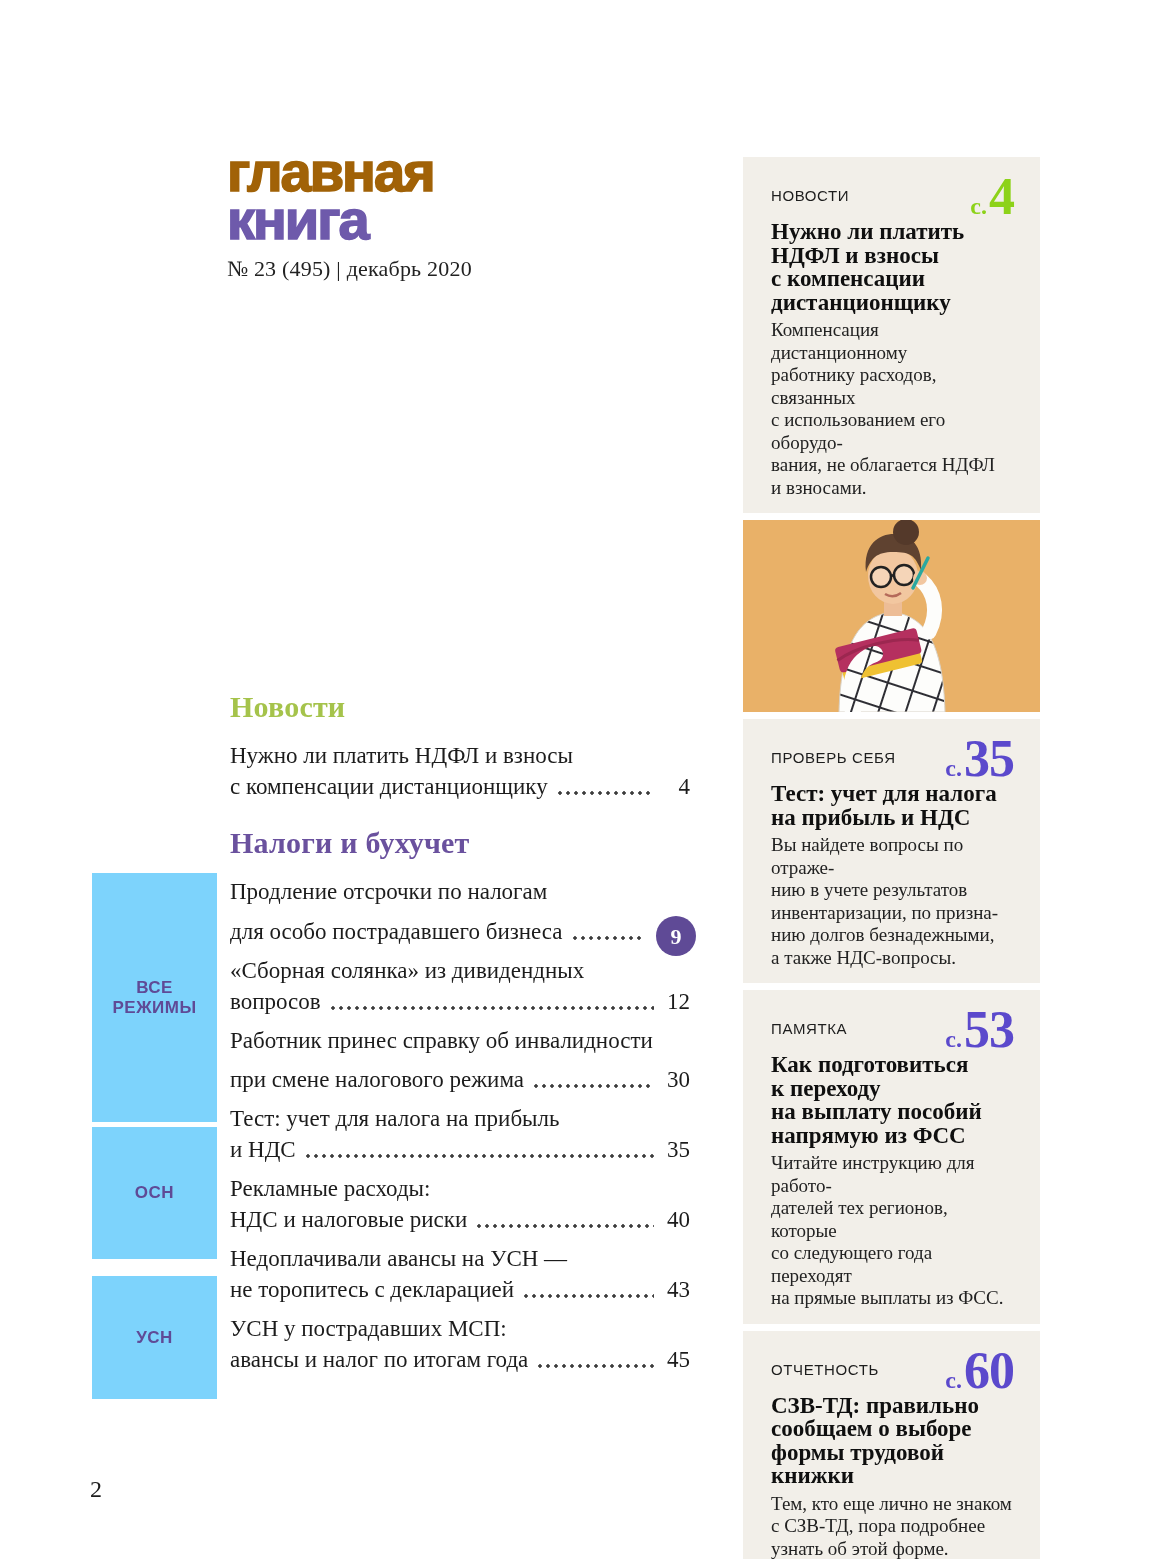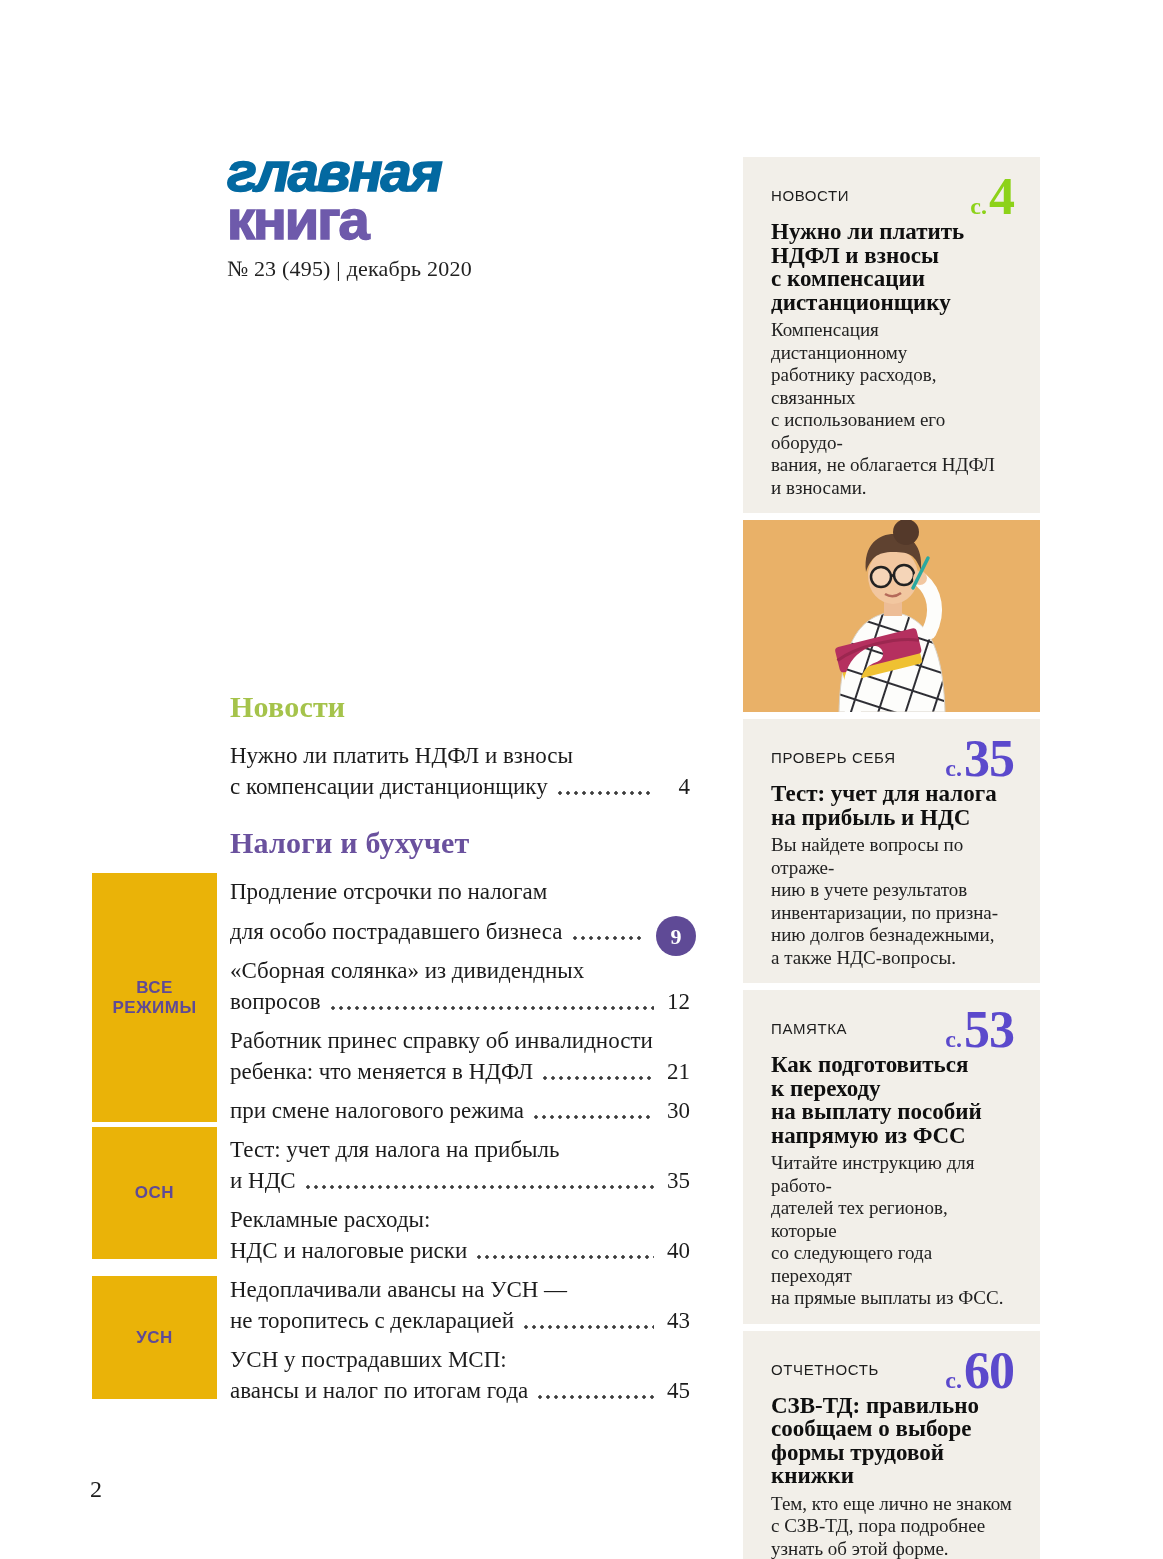--- a/index.html
+++ b/index.html
@@ -10,27 +10,27 @@
     color: #1c1c1c;
   }
 
   
   .masthead { position: absolute; left: 227px; top: 148px; }
   .logo-line {
     font-family: "Liberation Sans", "DejaVu Sans", sans-serif;
     font-weight: bold; font-size: 56px; line-height: 48px;
     letter-spacing: -2px; -webkit-text-stroke: 1.6px currentColor;
   }
-  .logo-l1 { color: #0369a1; font-style: italic; }
+  .logo-l1 { color: #a16207; }
   .logo-l2 { color: #6e5aab; }
   .issue-line { margin-top: 12px; font-size: 22px; color: #222; letter-spacing: 0.2px; }
 
   
   .tag {
-    position: absolute; left: 92px; width: 125px; background: #eab308;
+    position: absolute; left: 92px; width: 125px; background: #7dd3fc;
     display: flex; align-items: center; justify-content: center;
     font-family: "Liberation Sans", "DejaVu Sans", sans-serif;
     font-weight: bold; font-size: 17px; letter-spacing: 0.5px; color: #5f4a96;
     text-align: center;
   }
   .tag-all { top: 873px; height: 249px; }
   .tag-osn { top: 1127px; height: 132px; }
   .tag-usn { top: 1276px; height: 123px; }
 
   
@@ -136,25 +136,20 @@
     <div>«Сборная солянка» из дивидендных</div>
     <div class="entry-l2">
       <span>вопросов</span>
       <span class="dots"></span>
       <span class="pagenum">12</span>
     </div>
   </div>
 
   <div class="entry">
     <div>Работник принес справку об инвалидности</div>
-    <div class="entry-l2">
-      <span>ребенка: что меняется в НДФЛ</span>
-      <span class="dots"></span>
-      <span class="pagenum">21</span>
-    </div>
   </div>
 
   <div class="entry">
     <div class="entry-l2">
       <span>при смене налогового режима</span>
       <span class="dots"></span>
       <span class="pagenum">30</span>
     </div>
   </div>
 

